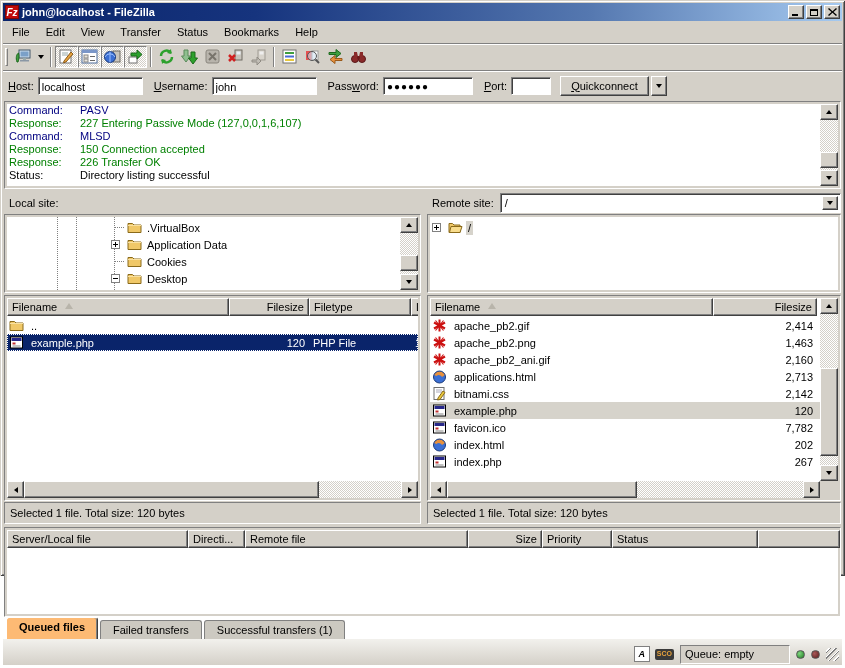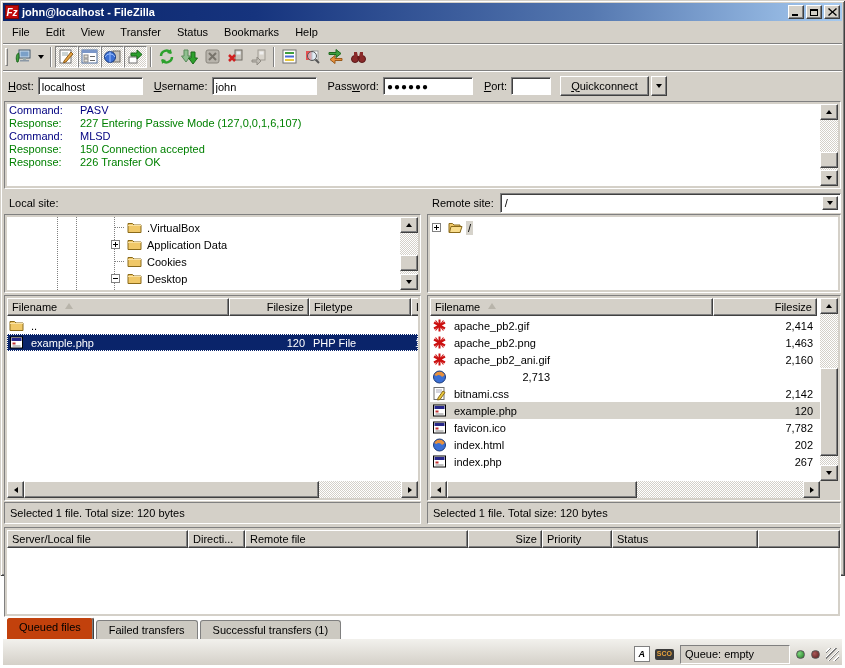--- a/index.html
+++ b/index.html
@@ -82,21 +82,21 @@
 .ficon{width:15px;height:15px;margin:0 3px 0 2px;flex-shrink:0;display:flex;align-items:center;justify-content:center}
 .ficon svg{width:15px;height:15px}
 .sel-active{background:#0a246a;color:#fff;outline:1px dotted #fff;outline-offset:-1px}
 .sel-inactive{background:#d6d3cb}
 .status-row{position:absolute;top:502px;height:22px;border:1px solid;border-color:#808080 #fff #fff #808080;padding:4px 0 0 5px;background:#d4d0c8}
 #queuebox{position:absolute;left:4px;top:527px;width:837px;height:90px}
 #queue-inner{position:absolute;inset:2px;background:#fff}
 #queue-header{position:absolute;left:0;top:0;right:0;height:19px;display:flex}
 #tabs{position:absolute;left:6px;top:617px;height:22px;display:flex;align-items:flex-end}
 .tab{height:19px;padding:3px 12px 0 12px;background:#ccc9c1;border:1px solid #808080;border-bottom:none;border-radius:3px 3px 0 0;margin-right:2px;color:#000}
-.tab.active{height:22px;background:#c2410c;font-weight:normal;border-color:#fff #404040 transparent #fff;box-shadow:inset -1px 0 0 #808080}
+.tab.active{height:22px;background:#fdba74;font-weight:bold;border-color:#fff #404040 transparent #fff;box-shadow:inset -1px 0 0 #808080}
 #bottomstrip{position:absolute;left:3px;right:3px;top:639px;height:26px;background:linear-gradient(180deg,#f2f1ed,#d4d0c8)}
 #statusbar{position:absolute;right:6px;top:644px;height:20px;display:flex;align-items:center}
 #ascii-ind{width:16px;height:16px;background:#fff;border:1px solid #808080;display:flex;align-items:center;justify-content:center;font-size:9px;font-weight:bold;font-style:italic}
 #badge{margin-left:5px;height:11px;background:#3a3a3a;border-radius:2px;color:#e8a33d;font-size:7px;font-weight:bold;padding:1px 2px 0 2px}
 #queue-status{margin-left:6px;width:110px;height:18px;border:1px solid;border-color:#808080 #fff #fff #808080;padding:2px 0 15px 4px;background:#d4d0c8}
 .led{width:9px;height:9px;border-radius:50%;margin-left:6px;border:1px solid #555}
 #led-green{background:radial-gradient(circle at 35% 35%,#7fd67f,#1f7a1f)}
 #led-red{background:radial-gradient(circle at 35% 35%,#a85858,#5a1d1d)}
 #grip{width:13px;height:13px;margin-left:6px;background:repeating-linear-gradient(135deg,transparent 0 2px,#fff 2px 3px,#808080 3px 4px)}
 u{text-decoration:underline}
@@ -274,20 +274,24 @@
           <span style="color:#000080">MLSD</span>
         </div>
         <div class="log-line">
           <span class="log-label" style="color:#008000">Response:</span>
           <span style="color:#008000">150 Connection accepted</span>
         </div>
         <div class="log-line">
           <span class="log-label" style="color:#008000">Response:</span>
           <span style="color:#008000">226 Transfer OK</span>
         </div>
+        <div class="log-line">
+          <span class="log-label" style="color:#000000">Status:</span>
+          <span style="color:#000000">Directory listing successful</span>
+        </div>
       </div>
     <div class="vscroll">
       <div class="sbtn raised" style="top:0">
           <span class="arr-up"></span>
         </div>
       <div class="sthumb raised" style="top:48px;height:16px"></div>
       <div class="sbtn raised" style="bottom:0">
           <span class="arr-down"></span>
         </div>
     </div>
@@ -505,20 +509,21 @@
           <span class="cell num" style="width:104px">2,160</span>
         </div>
         <div class="lrow" style="top: 70px; width: 100%;">
           <span class="ficon">
             <svg viewBox="0 0 15 15">
               <circle cx="7.5" cy="8" r="6" fill="#3b6fd4"></circle>
               <path d="M2 6 A 6 6 0 0 1 13 6 L10 8 A 3.5 3.5 0 0 0 4.5 7 Z" fill="#e8913d"></path>
               <circle cx="7.5" cy="8" r="6" fill="none" stroke="#1a3a7a"></circle>
             </svg>
           </span>
+          <span class="cell" style="width:263px">applications.html</span>
           <span class="cell num" style="width:104px">2,713</span>
         </div>
         <div class="lrow" style="top: 87px; width: 100%;">
           <span class="ficon">
             <svg viewBox="0 0 15 15">
               <rect x="2" y="1.5" width="10" height="12" fill="#fff" stroke="#707070"></rect>
               <line x1="4" y1="4" x2="10" y2="4" stroke="#aab"></line>
               <line x1="4" y1="6" x2="10" y2="6" stroke="#aab"></line>
               <path d="M6 12 L11 5 L13 6.5 L8 13.5 L5.5 14 Z" fill="#e8c83d" stroke="#8a6a1a"></path>
             </svg>

